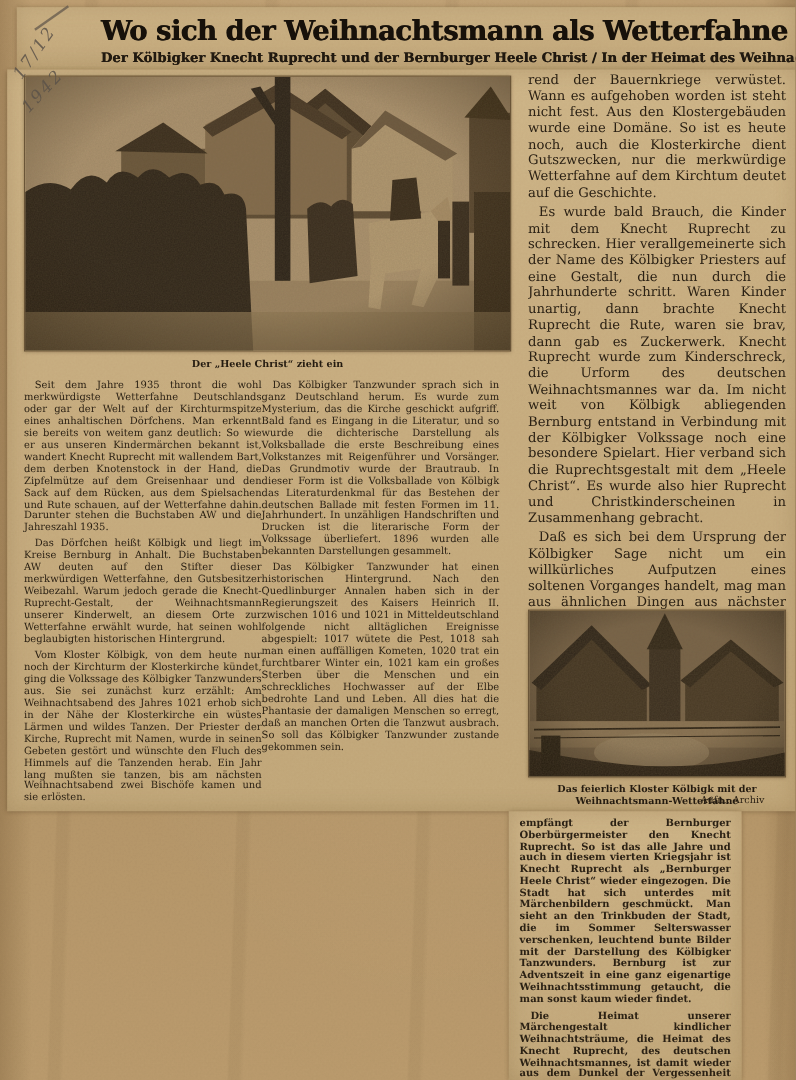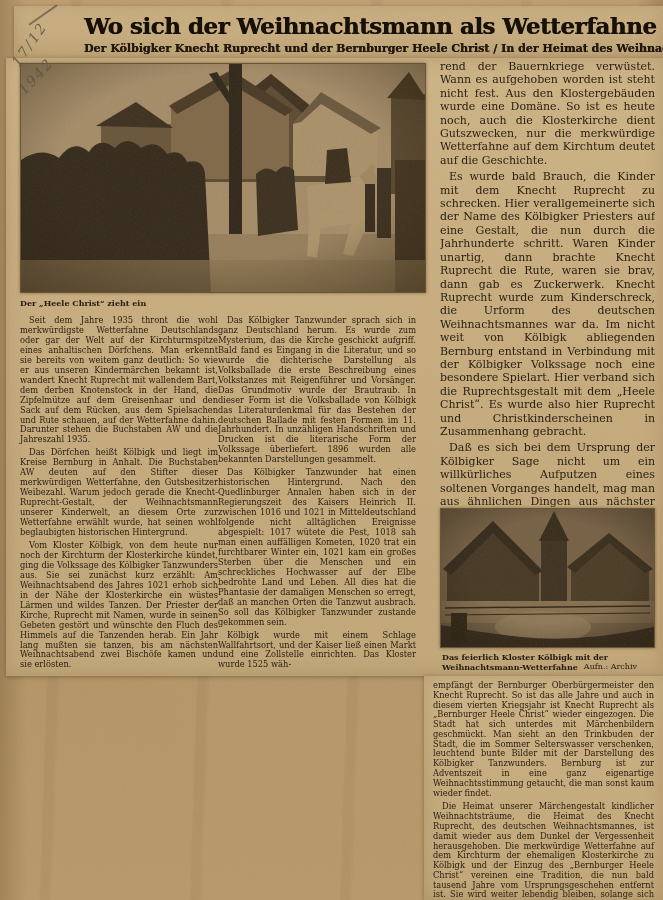--- a/index.html
+++ b/index.html
@@ -28,21 +28,21 @@
   }
 
   
   .clip{
     position:absolute;
     background:linear-gradient(180deg,#d0b78a,var(--clipping-paper,#cbb184) 30%,#c4aa7c);
     box-shadow:0 1px 4px rgba(70,48,22,0.45), inset 0 0 18px rgba(120,92,52,0.25);
   }
   .clip-header{left:14px;top:6px;right:0;height:52px;overflow:hidden;padding:6px 4px 0 70px;}
   .clip-main{left:6px;top:58px;width:657px;height:618px;display:flex;overflow:hidden;}
-  .clip-bottom{left:424px;top:676px;width:239px;height:224px;overflow:hidden;padding:5px 9px 0 9px;}
+  .clip-bottom{left:424px;top:676px;width:194px;height:224px;overflow:hidden;padding:5px 9px 0 9px;font-weight:bold;}
 
   .headline{
     font-size:23px;font-weight:bold;letter-spacing:-0.5px;white-space:nowrap;
     color:#17110a;text-shadow:0.5px 0 0 #17110a;
     font-family:"DejaVu Serif",serif;
   }
   .subtitle{
     margin-top:3px;font-size:11px;font-weight:bold;white-space:nowrap;
     color:#211910;text-shadow:0.3px 0 0 #211910;
   }
@@ -50,21 +50,21 @@
   
   .left-zone{width:426px;padding:5px 6px 0 14px;}
   .right-zone{width:231px;padding:2px 8px 0 8px;}
 
   figure{display:block;}
   .photo-frame{border:1px solid #6b5638;box-shadow:0 0 3px rgba(60,40,18,.5);line-height:0;}
   .photo1 .photo-frame svg{width:404px;height:228px;}
   .photo2 .photo-frame svg{width:213px;height:138px;}
 
   .caption{
-    margin-top:5px;
+    margin-top:5px;text-align:center;
     font-size:8px;font-weight:bold;color:#241b10;
   }
   .caption2{position:relative;margin-top:4px;padding:0 2px;line-height:1.25;}
   .caption2 .credit{position:absolute;right:18px;bottom:0;font-weight:normal;}
 
   .cols{display:flex;margin-top:8px;}
   .col{width:198px;}
 
   p.body{
     font-size:8.3px;line-height:1.2;text-align:justify;
@@ -165,21 +165,20 @@
 
       <div class="cols">
         <div class="col">
           <p class="body">Seit dem Jahre 1935 thront die wohl merkwürdigste Wetterfahne Deutschlands oder gar der Welt auf der Kirchturmspitze eines anhaltischen Dörfchens. Man erkennt sie bereits von weitem ganz deutlich: So wie er aus unseren Kindermärchen bekannt ist, wandert Knecht Ruprecht mit wallendem Bart, dem derben Knotenstock in der Hand, die Zipfelmütze auf dem Greisenhaar und den Sack auf dem Rücken, aus dem Spielsachen und Rute schauen, auf der Wetterfahne dahin. Darunter stehen die Buchstaben AW und die Jahreszahl 1935.</p>
           <p class="body">Das Dörfchen heißt Kölbigk und liegt im Kreise Bernburg in Anhalt. Die Buchstaben AW deuten auf den Stifter dieser merkwürdigen Wetterfahne, den Gutsbesitzer Weibezahl. Warum jedoch gerade die Knecht-Ruprecht-Gestalt, der Weihnachtsmann unserer Kinderwelt, an diesem Orte zur Wetterfahne erwählt wurde, hat seinen wohl beglaubigten historischen Hintergrund.</p>
           <p class="body">Vom Kloster Kölbigk, von dem heute nur noch der Kirchturm der Klosterkirche kündet, ging die Volkssage des Kölbigker Tanzwunders aus. Sie sei zunächst kurz erzählt: Am Weihnachtsabend des Jahres 1021 erhob sich in der Nähe der Klosterkirche ein wüstes Lärmen und wildes Tanzen. Der Priester der Kirche, Ruprecht mit Namen, wurde in seinen Gebeten gestört und wünschte den Fluch des Himmels auf die Tanzenden herab. Ein Jahr lang mußten sie tanzen, bis am nächsten Weihnachtsabend zwei Bischöfe kamen und sie erlösten.</p>
         </div>
         <div class="col">
           <p class="body">Das Kölbigker Tanzwunder sprach sich in ganz Deutschland herum. Es wurde zum Mysterium, das die Kirche geschickt aufgriff. Bald fand es Eingang in die Literatur, und so wurde die dichterische Darstellung als Volksballade die erste Beschreibung eines Volkstanzes mit Reigenführer und Vorsänger. Das Grundmotiv wurde der Brautraub. In dieser Form ist die Volksballade von Kölbigk das Literaturdenkmal für das Bestehen der deutschen Ballade mit festen Formen im 11. Jahrhundert. In unzähligen Handschriften und Drucken ist die literarische Form der Volkssage überliefert. 1896 wurden alle bekannten Darstellungen gesammelt.</p>
           <p class="body">Das Kölbigker Tanzwunder hat einen historischen Hintergrund. Nach den Quedlinburger Annalen haben sich in der Regierungszeit des Kaisers Heinrich II. zwischen 1016 und 1021 in Mitteldeutschland folgende nicht alltäglichen Ereignisse abgespielt: 1017 wütete die Pest, 1018 sah man einen auffälligen Kometen, 1020 trat ein furchtbarer Winter ein, 1021 kam ein großes Sterben über die Menschen und ein schreckliches Hochwasser auf der Elbe bedrohte Land und Leben. All dies hat die Phantasie der damaligen Menschen so erregt, daß an manchen Orten die Tanzwut ausbrach. So soll das Kölbigker Tanzwunder zustande gekommen sein.</p>
-          <p class="body">Kölbigk wurde mit einem Schlage Wallfahrtsort, und der Kaiser ließ einen Markt und eine Zollstelle einrichten. Das Kloster wurde 1525 wäh-</p>
         </div>
       </div>
     </div>
 
     <div class="right-zone">
       <div class="right-text-top">
         <p class="body no-indent">rend der Bauernkriege verwüstet. Wann es aufgehoben worden ist steht nicht fest. Aus den Klostergebäuden wurde eine Domäne. So ist es heute noch, auch die Klosterkirche dient Gutszwecken, nur die merkwürdige Wetterfahne auf dem Kirchtum deutet auf die Geschichte.</p>
         <p class="body">Es wurde bald Brauch, die Kinder mit dem Knecht Ruprecht zu schrecken. Hier verallgemeinerte sich der Name des Kölbigker Priesters auf eine Gestalt, die nun durch die Jahrhunderte schritt. Waren Kinder unartig, dann brachte Knecht Ruprecht die Rute, waren sie brav, dann gab es Zuckerwerk. Knecht Ruprecht wurde zum Kinderschreck, die Urform des deutschen Weihnachtsmannes war da. Im nicht weit von Kölbigk abliegenden Bernburg entstand in Verbindung mit der Kölbigker Volkssage noch eine besondere Spielart. Hier verband sich die Ruprechtsgestalt mit dem „Heele Christ“. Es wurde also hier Ruprecht und Christkinderscheinen in Zusammenhang gebracht.</p>
         <p class="body">Daß es sich bei dem Ursprung der Kölbigker Sage nicht um ein willkürliches Aufputzen eines soltenen Vorganges handelt, mag man aus ähnlichen Dingen aus nächster Nachbarschaft ersehen. So stehen ganz nahe dabei in Ilberstedt sechs Steinkreuze, die eine ähnliche Deutung haben. In Preußlitz im Köthener Lande findet man sieben Steine. Hier sollen Menschen, die durch Tanzen den Gottesdienst störten in Steine verwandelt worden sein. Man sieht, überall spukten Sage und Märchen.</p>
         <p class="body">Außer der Kölbigker Weihnachtsmann-Wetterfahne ist das Andenken anderweitig noch heute lebendig. An jedem 3. Adventsonntag zieht in Bernburg, von Kölbigk kommend, der „Heele Christ“ ein. Dann stehen Hitlerjugend und Bund Deutscher Mädel an der Bernburger Stadtgrenze und holen mit Trommeln und Pfeifen den Knecht Ruprecht feierlich ein. Dem Wagen des Weihnachtsmannes schreiten Wichtelmänner voran, die auf ihren Flöten Weihnachtslieder blasen. So geht es durch die Stadt. Vor dem Rathaus</p>

